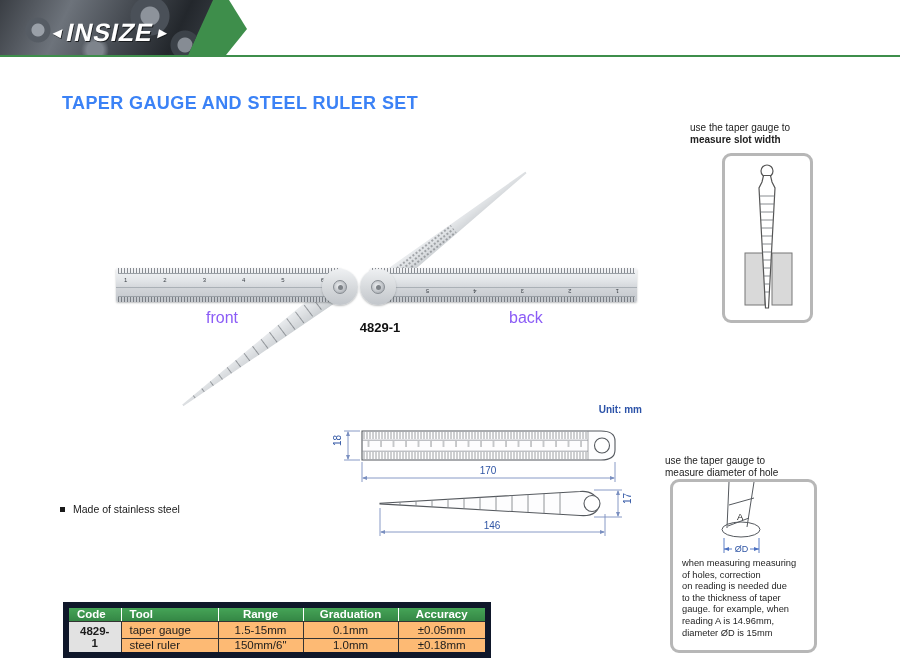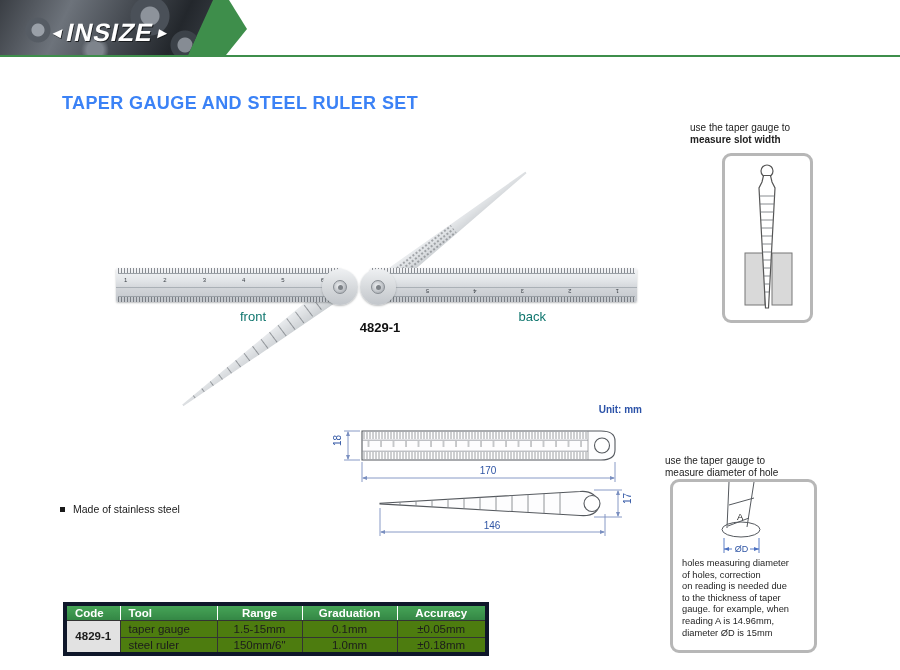--- a/index.html
+++ b/index.html
@@ -88,21 +88,21 @@
   .blade-back {
     left:274px; top:137px; width:192px;
     transform:rotate(-38deg); transform-origin:4px 11px;
     clip-path:polygon(192px 10px, 7px 1px, 0 5px, 0 17px, 7px 21px, 192px 12px);
   }
   .blade-back .blade-dots {
     position:absolute; left:30px; width:70px; top:5px; bottom:5px;
     background:radial-gradient(circle, rgba(70,75,80,.7) 0.5px, rgba(0,0,0,0) 1px);
     background-size:4px 4px;
   }
-  .photo-label { position:absolute; width:60px; text-align:right; font-size:13px; color:#0f766e; }
+  .photo-label { position:absolute; width:60px; text-align:left; font-size:16px; color:#8b5cf6; }
   .code-label { position:absolute; width:80px; text-align:center; font-size:13px; font-weight:bold; color:#111; }
 
   
   .usage { width:160px; }
   .usage-title { position:absolute; width:100%; text-align:left; font-size:10px; color:#222; line-height:12px; }
   .usage-box {
     position:absolute; background:#fff; border:3px solid #b7b7b7; border-radius:9px;
   }
   .usage-slot { left:690px; top:120px; width:150px; height:215px; }
   .usage-hole { left:665px; top:450px; width:160px; height:212px; }
@@ -114,27 +114,27 @@
   .feature .bullet {
     position:absolute; left:0; top:4px; width:5px; height:5px; background:#1a1a1a;
   }
 
   
   .tech { left:330px; top:396px; width:320px; height:152px; }
   .unit-note { left:556px; top:404px; width:86px; text-align:right; font-size:10px; font-weight:bold; color:#2B52A8; }
 
   
   .spec { left:63px; top:602px; }
-  table.spec-table { border-collapse:collapse; border:4px solid #0f172a; font-size:11.5px; }
+  table.spec-table { border-collapse:collapse; border:6px solid #0f172a; font-size:11.5px; }
   .spec-table th {
     background:linear-gradient(180deg,#46a457,#348745); color:#fff; font-weight:bold;
     border:1px solid #fff; border-bottom:1px solid #333; height:16px; padding:0 8px;
   }
   .spec-table th.left { text-align:left; }
-  .spec-table td { border:1px solid #333; height:17px; padding:0 8px; text-align:center; background:#4d7c0f; }
+  .spec-table td { border:1px solid #333; height:17px; padding:0 8px; text-align:center; background:#fdba74; }
   .spec-table td.tool { text-align:left; }
   .spec-table td.code { background:#e2e2e2; font-weight:bold; }
   .w-code{width:55px;} .w-tool{width:97px;} .w-range{width:85px;} .w-grad{width:95px;} .w-acc{width:90px;}
 </style>
 </head>
 <body>
 
 <div class="abs header">
   <div class="abs header-chevron"></div>
   <div class="abs header-photo"></div>
@@ -182,21 +182,21 @@
       <span>5</span>
       <span>6</span>
     </div>
     <div class="midline"></div>
     <div class="ticks-bottom"></div>
   </div>
   <div class="cap" style="left:260px; top:129px;"></div>
   <div class="screw" style="left:271px; top:140px;"></div>
 
   <div class="photo-label" style="left:106px; top:169px;">front</div>
-  <div class="photo-label" style="left:386px; top:169px;">back</div>
+  <div class="photo-label" style="left:409px; top:169px;">back</div>
   <div class="code-label" style="left:240px; top:180px;">4829-1</div>
 </div>
 
 <div class="abs usage usage-slot">
   <div class="usage-title" style="top:2px;">use the taper gauge to</div>
   <div class="usage-title" style="top:14px;font-weight:bold;">measure slot width</div>
   <div class="usage-box" style="left:32px; top:33px; width:91px; height:170px;">
     <svg width="85" height="164" viewBox="0 0 85 164">
 
       <rect x="20" y="97" width="20" height="52" fill="#d9d9d9" stroke="#777" stroke-width="1"></rect>
@@ -261,21 +261,21 @@
   <div class="usage-box" style="left:5px; top:29px; width:147px; height:174px;">
     <svg width="138" height="74" viewBox="0 0 138 74">
       <ellipse cx="68" cy="47.5" rx="19" ry="7.5" fill="none" stroke="#55595e" stroke-width="1"></ellipse>
       <path d="M56 0 L54 46 M81 0 L74 45 M56 23 L81 16 M55 44 L76 36" stroke="#55595e" stroke-width="1" fill="none"></path>
       <text x="64" y="38" font-size="9.5" fill="#222">A</text>
       <path d="M51 56 V71 M86 56 V71 M51 67 H59 M77 67 H86" stroke="#4a6fc0" stroke-width="0.9" fill="none"></path>
       <path d="M51 67 L56 65 L56 69 Z M86 67 L81 65 L81 69 Z" fill="#4a6fc0"></path>
       <text x="68.5" y="70" text-anchor="middle" font-size="9" fill="#2F55A4">ØD</text>
     </svg>
     <div class="hole-note">
-      <div>holes measuring diameter</div>
+      <div>when measuring measuring</div>
       <div>of holes, correction</div>
       <div>on reading is needed due</div>
       <div>to the thickness of taper</div>
       <div>gauge. for example, when</div>
       <div>reading A is 14.96mm,</div>
       <div>diameter ØD is 15mm</div>
     </div>
   </div>
 </div>
 

